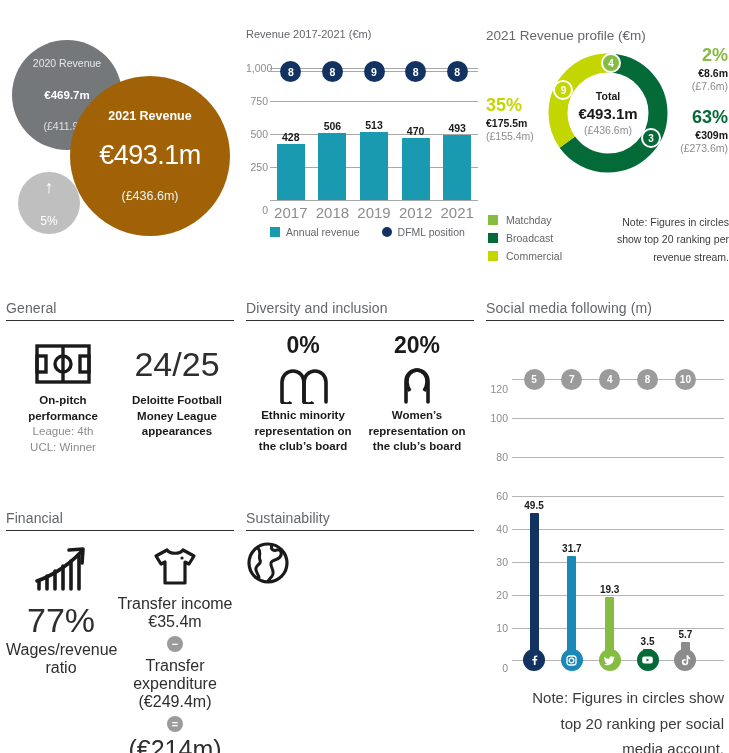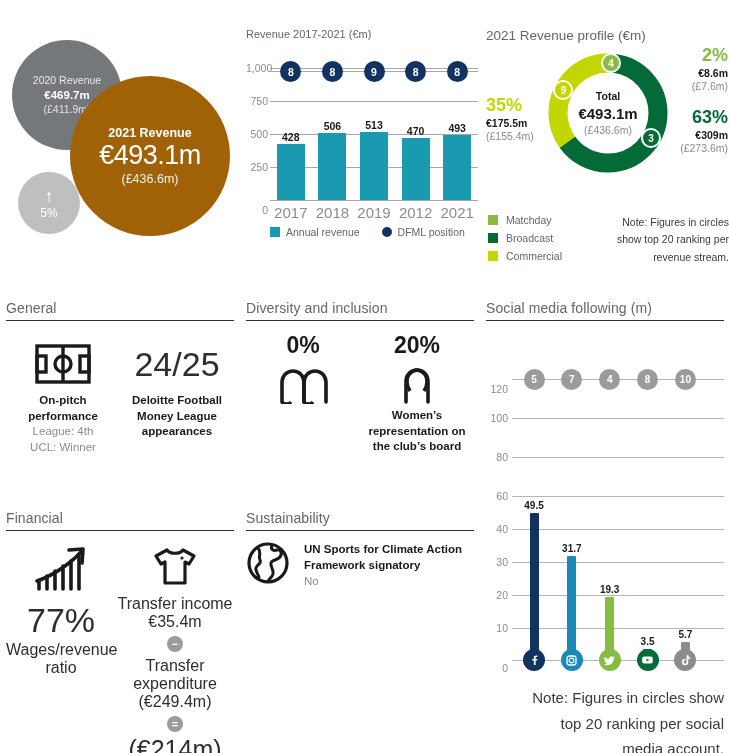--- a/index.html
+++ b/index.html
@@ -18,21 +18,21 @@
   .sec-title {
     font-size: 14px; color: #63666a; font-weight: 400;
     letter-spacing: .1px; padding-bottom: 4px;
   }
   .sec-rule { border-bottom: 1.4px solid #2e2e2e; width: 100%; }
 
   
   #bubbles { position: absolute; left: 0; top: 24px; width: 240px; height: 250px; }
   .circle { position: absolute; border-radius: 50%; display: flex;
             flex-direction: column; align-items: center; justify-content: center;
-            text-align: center; color: #fff; }
+            text-align: center; color: #fff; gap: 17px; }
   #c-2020 { left: 12px; top: 16px; width: 110px; height: 110px; background: #75787b; z-index: 1; }
   #c-2020 .lbl  { font-size: 10.5px; color: #e7e7e7; line-height: 1.25; }
   #c-2020 .val  { font-size: 11.5px; font-weight: bold; color: #ffffff; line-height: 1.4; }
   #c-2020 .sub  { font-size: 10.5px; color: #e0e0e0; line-height: 1.25; }
   #c-2021 { left: 70px; top: 52px; width: 160px; height: 160px; background: #a16207; z-index: 3; }
   #c-2021 .lbl  { font-size: 12.5px; font-weight: bold; color: #ffffff; }
   #c-2021 .val  { font-size: 27px; font-weight: 400; color: #ffffff; line-height: 1.15; letter-spacing: -.5px;}
   #c-2021 .sub  { font-size: 12.5px; color: #e6f4f8; }
   #c-chg  { left: 18px; top: 148px; width: 62px; height: 62px; background: #bfbfbf; z-index: 2; }
   #c-chg .arrow { font-size: 18px; line-height: 1; color: #ffffff; margin-bottom: 1px; }
@@ -278,20 +278,21 @@
       <div class="tile">
         <div class="pctnum">0%</div>
         <div class="icon" style="height:50px">
           <svg width="62" height="42" viewBox="0 0 62 42">
             <path d="M10 40 L10 20 a11 11 0 0 1 22 0 L32 40" fill="none" stroke="#1a1a1a" stroke-width="3.6" stroke-linecap="round"></path>
             <path d="M32 40 L32 20 a11 11 0 0 1 22 0 L54 40" fill="none" stroke="#1a1a1a" stroke-width="3.6" stroke-linecap="round"></path>
             <path d="M10 40 a5 3.5 0 0 0 9 0" fill="none" stroke="#1a1a1a" stroke-width="3.2"></path>
             <path d="M32 40 a5 3.5 0 0 0 9 0" fill="none" stroke="#1a1a1a" stroke-width="3.2"></path>
           </svg>
         </div>
+        <div class="cap">Ethnic minority representation on the club’s board</div>
       </div>
       <div class="tile">
         <div class="pctnum">20%</div>
         <div class="icon" style="height:50px">
           <svg width="44" height="42" viewBox="0 0 44 42">
             <path d="M11 40 L11 19 a11 11 0 0 1 22 0 L33 40" fill="none" stroke="#1a1a1a" stroke-width="3.6" stroke-linecap="round"></path>
             <path d="M22 8 a11 11 0 0 0 -10 12 a16 16 0 0 0 3 9" fill="none" stroke="#1a1a1a" stroke-width="3.6"></path>
             <path d="M22 8 a11 11 0 0 1 10 12 a16 16 0 0 1 -3 9" fill="none" stroke="#1a1a1a" stroke-width="3.6"></path>
           </svg>
         </div>
@@ -416,20 +417,16 @@
     <div class="sec-title">Sustainability</div>
     <div class="sec-rule"></div>
     <div class="sus-row">
       <div>
         <svg width="44" height="44" viewBox="0 0 44 44">
           <circle cx="22" cy="22" r="19" fill="none" stroke="#1a1a1a" stroke-width="3.2"></circle>
           <path d="M12 7 C 16 12, 12 15, 14 19 C 16 23, 11 23, 10 27 C 9 31, 13 33, 13 37" fill="none" stroke="#1a1a1a" stroke-width="3"></path>
           <path d="M26 4 C 24 9, 28 10, 31 9 C 34 8, 37 12, 34 16 C 31 20, 26 18, 25 22 C 24 26, 28 28, 27 33 C 26 37, 22 38, 22 41" fill="none" stroke="#1a1a1a" stroke-width="3"></path>
         </svg>
       </div>
-      <div class="sus-txt">
-        <div class="t">UN Sports for Climate Action Framework signatory</div>
-        <div class="v">No</div>
-      </div>
     </div>
   </div>
 
 </div>
 
 </body></html>

